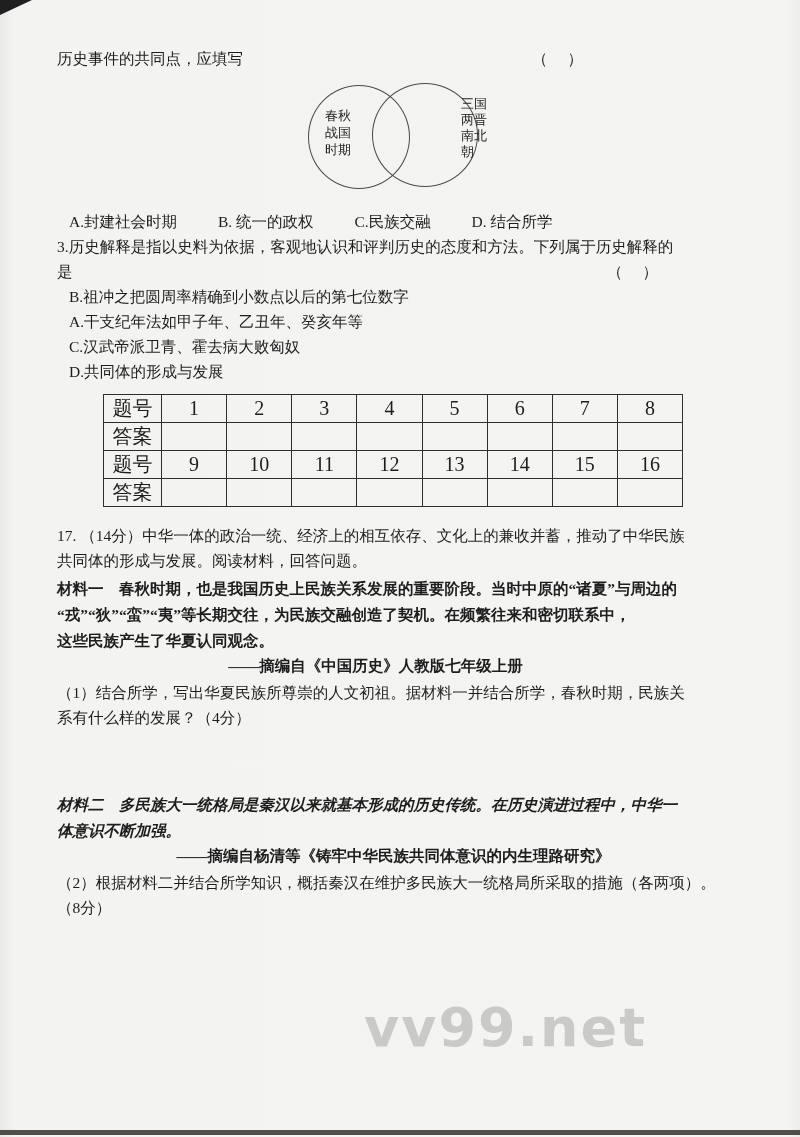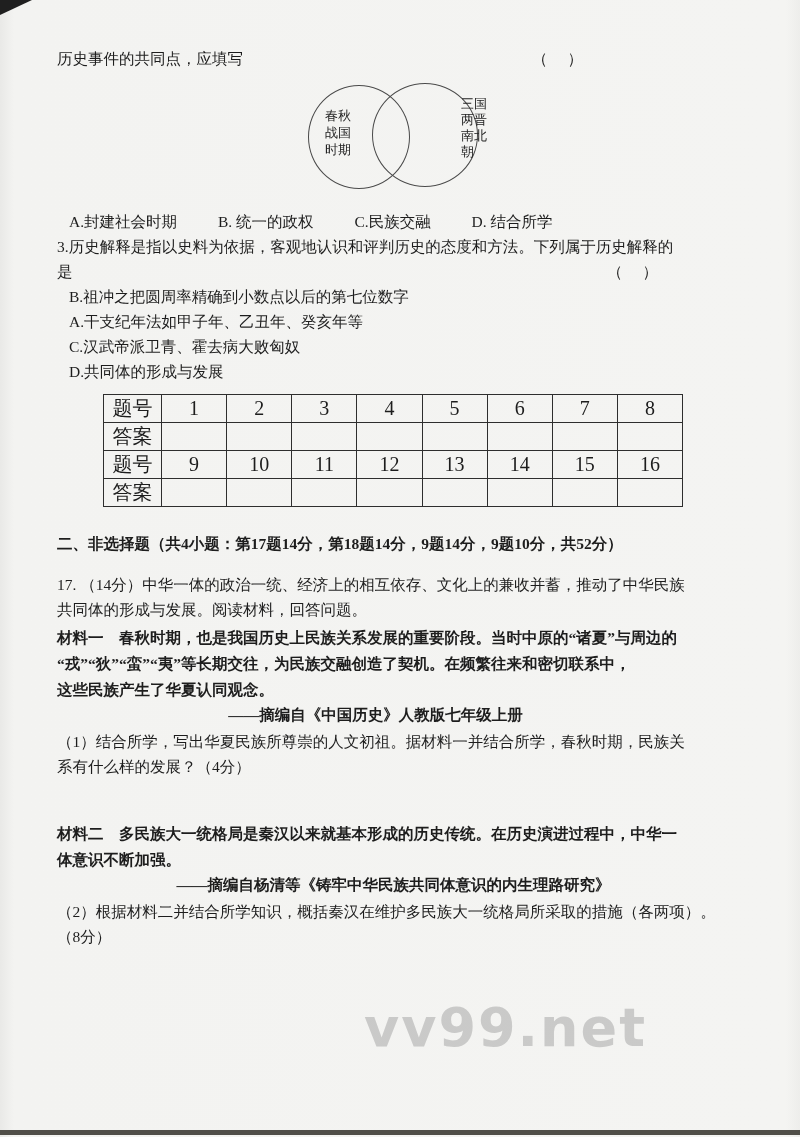--- a/index.html
+++ b/index.html
@@ -36,21 +36,21 @@
   table.answers td.head { text-align:center; }
 
   .section-heading { margin-top:24px; line-height:25px; font-weight:700; white-space:nowrap; }
   .q-intro { margin-top:16px; }
   .material { margin-top:3px; font-weight:700; }
   .material .line { line-height:26px; }
   .source { line-height:24px; font-weight:700; text-align:center; white-space:nowrap; }
   .source-1 { padding-right:48px; }
   .source-2 { padding-right:12px; }
   .part { margin-top:2px; }
-  .gap-m2 { margin-top:42px; }
+  .gap-m2 { margin-top:62px;font-style:italic; }
   .gap-p3 { margin-top:96px; }
 
   
   .watermark {
     position:absolute; left:364px; top:996px; z-index:1;
     font-family:"DejaVu Sans","Liberation Sans",sans-serif;
     font-size:54px; font-weight:700; letter-spacing:2px;
     color:rgba(150,150,150,0.45); user-select:none;
   }
 
@@ -166,21 +166,20 @@
         <td></td>
         <td></td>
         <td></td>
         <td></td>
         <td></td>
         <td></td>
       </tr>
     </tbody>
       </table>
 
-    <div class="section-heading">二、非选择题（共4小题：第17题14分，第18题14分，9题14分，9题10分，共52分）</div>
 
     <div class="q-intro">
       <div class="line">17. （14分）中华一体的政治一统、经济上的相互依存、文化上的兼收并蓄，推动了中华民族</div>
       <div class="line">共同体的形成与发展。阅读材料，回答问题。</div>
     </div>
 
     <div class="material">
       <div class="line">材料一　春秋时期，也是我国历史上民族关系发展的重要阶段。当时中原的“诸夏”与周边的</div>
       <div class="line">“戎”“狄”“蛮”“夷”等长期交往，为民族交融创造了契机。在频繁往来和密切联系中，</div>
       <div class="line">这些民族产生了华夏认同观念。</div>

